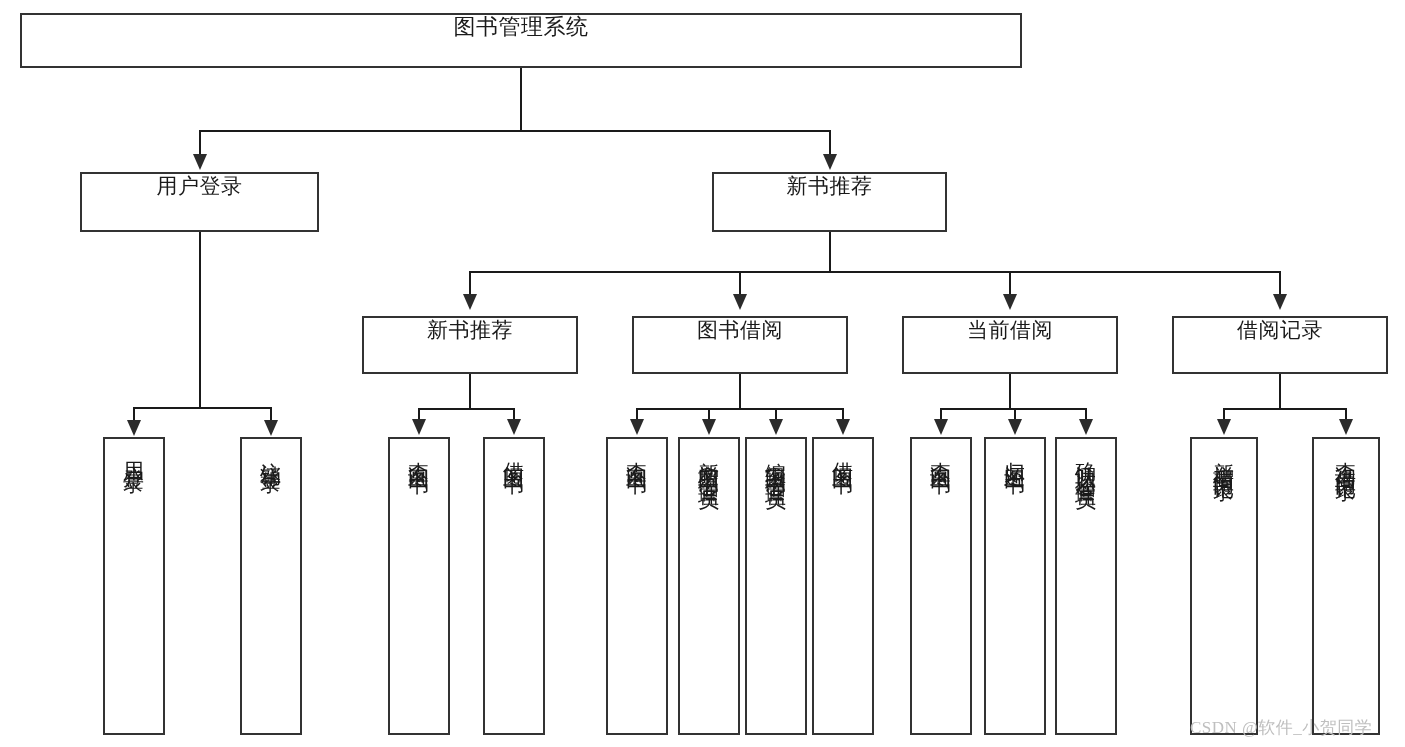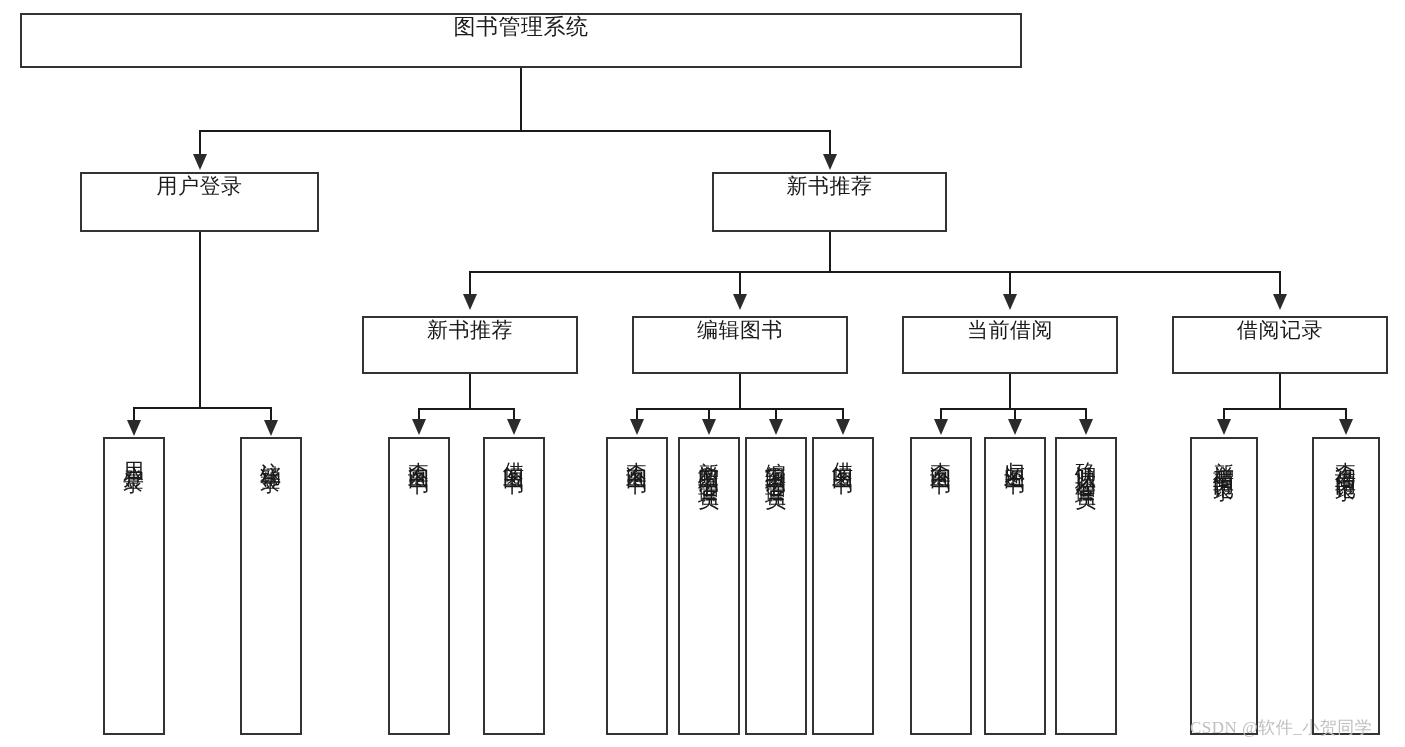--- a/index.html
+++ b/index.html
@@ -119,21 +119,21 @@
   <div class="arrow" style="left:733px; top:294px;"></div>
   <div class="seg vline" style="left:1009px; top:271px; height:24px;"></div>
   <div class="arrow" style="left:1003px; top:294px;"></div>
   <div class="seg vline" style="left:1279px; top:271px; height:24px;"></div>
   <div class="arrow" style="left:1273px; top:294px;"></div>
 
   <div class="node h" style="left:362px; top:316px; width:216px; height:58px;">
     <span class="label">新书推荐</span>
   </div>
   <div class="node h" style="left:632px; top:316px; width:216px; height:58px;">
-    <span class="label">编辑图书</span>
+    <span class="label">图书借阅</span>
   </div>
   <div class="node h" style="left:1172px; top:316px; width:216px; height:58px;">
     <span class="label">借阅记录</span>
   </div>
   <div class="node h" style="left:902px; top:316px; width:216px; height:58px;">
     <span class="label">当前借阅</span>
   </div>
 
   <div class="seg vline" style="left:469px; top:374px; height:36px;"></div>
   <div class="seg hline" style="left:418px; top:408px; width:97px;"></div>

